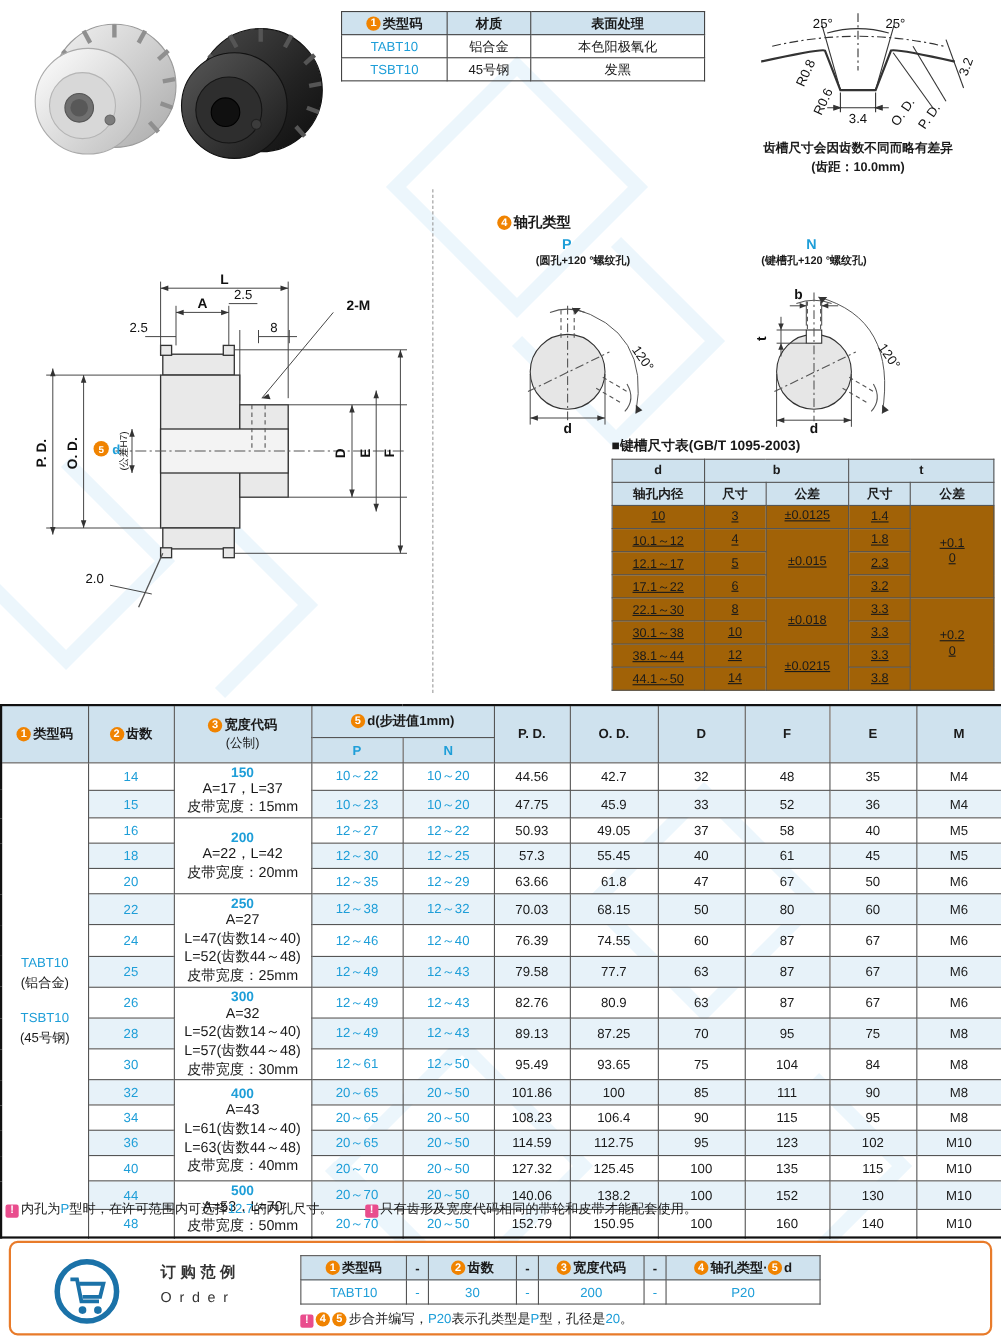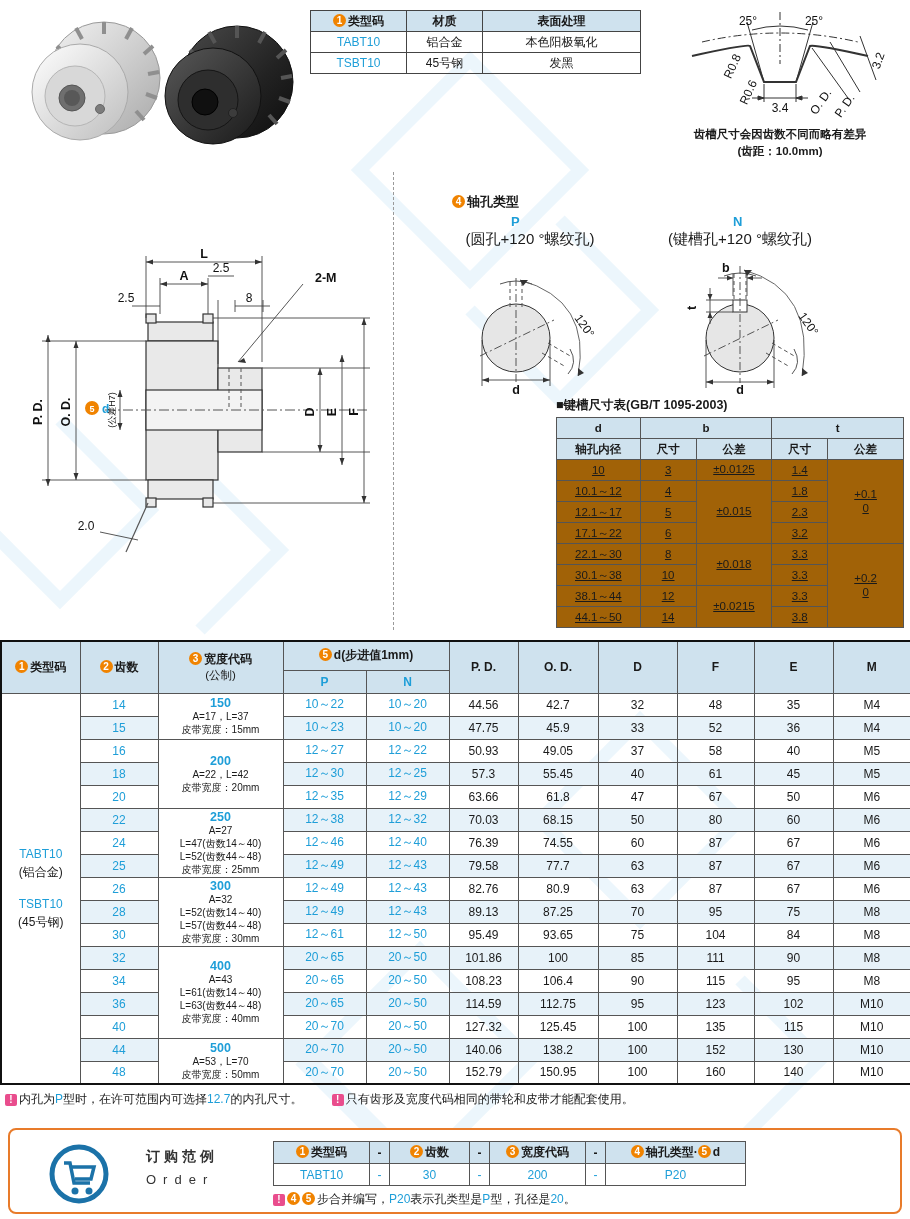--- a/index.html
+++ b/index.html
@@ -25,21 +25,21 @@
   .tooth { position:absolute; left:652px; top:6px; width:256px; text-align:center; }
   .tooth-title { font-size:16px; font-weight:bold; letter-spacing:1px; }
   .tooth-cap { font-size:11.5px; line-height:1.45; margin-top:2px; font-weight:bold; }
 
   
   .divider-v { position:absolute; left:393px; top:172px; height:458px; border-left:1px dashed #9a9a9a; }
 
   
   .shaft-head { position:absolute; left:452px; top:193px; font-size:13px; font-weight:bold; }
   .pn-label { position:absolute; font-size:13px; font-weight:bold; color:#1e9ed8; }
-  .pn-desc  { position:absolute; font-size:15px; font-weight:normal; }
+  .pn-desc  { position:absolute; font-size:10px; font-weight:bold; }
 
   
   .keyway-wrap { position:absolute; left:556px; top:397px; width:350px; }
   .keyway-title { font-size:12.5px; font-weight:bold; margin-bottom:3px; }
   .keyway { border-collapse:collapse; width:348px; font-size:11.5px; }
   .keyway th, .keyway td { border:1px solid #555; text-align:center; height:21px; }
   .keyway th { background:#cfe2ee; font-weight:bold; }
   .keyway td { background:#a16207;text-decoration:underline; }
   .keyway .tol { white-space:pre-line; line-height:1.15; }
 
@@ -48,21 +48,21 @@
   .spec th, .spec td { border:1px solid #555; text-align:center; overflow:hidden; }
   .spec { border:2px solid #111; }
   .spec thead th { background:#cfe2ee; font-weight:bold; }
   .spec thead .r1 { height:29px; }
   .spec thead .r2 { height:23px; color:#1e9ed8; }
   .spec tbody td { height:23px; }
   .spec td.band { background:#e7f2f9; }
   .spec td.typecell { background:#fff; font-size:12px; line-height:1.5; }
   .spec td.widthcell { background:#fff; padding:1px 0;margin-left:36px; }
   .spec .wcode { color:#1e9ed8; font-size:12.5px; font-weight:bold; }
-  .spec .wline { font-size:10px; line-height:1.3; }
+  .spec .wline { font-size:13px; line-height:1.3; }
   .spec td.num { color:#1e9ed8; }
   .sub2 { font-weight:normal; font-size:11.5px; }
 
   
   .footnotes { position:absolute; left:5px; top:1091px; font-size:12px; width:900px; }
   .footnotes .note { margin-right:26px; }
 
   
   .order { position:absolute; left:8px; top:1128px; width:894px; height:86px; border:2px solid #e87b2a; border-radius:8px; background:#fff; }
   .order-labels { position:absolute; left:136px; top:18px; color:#333; }

